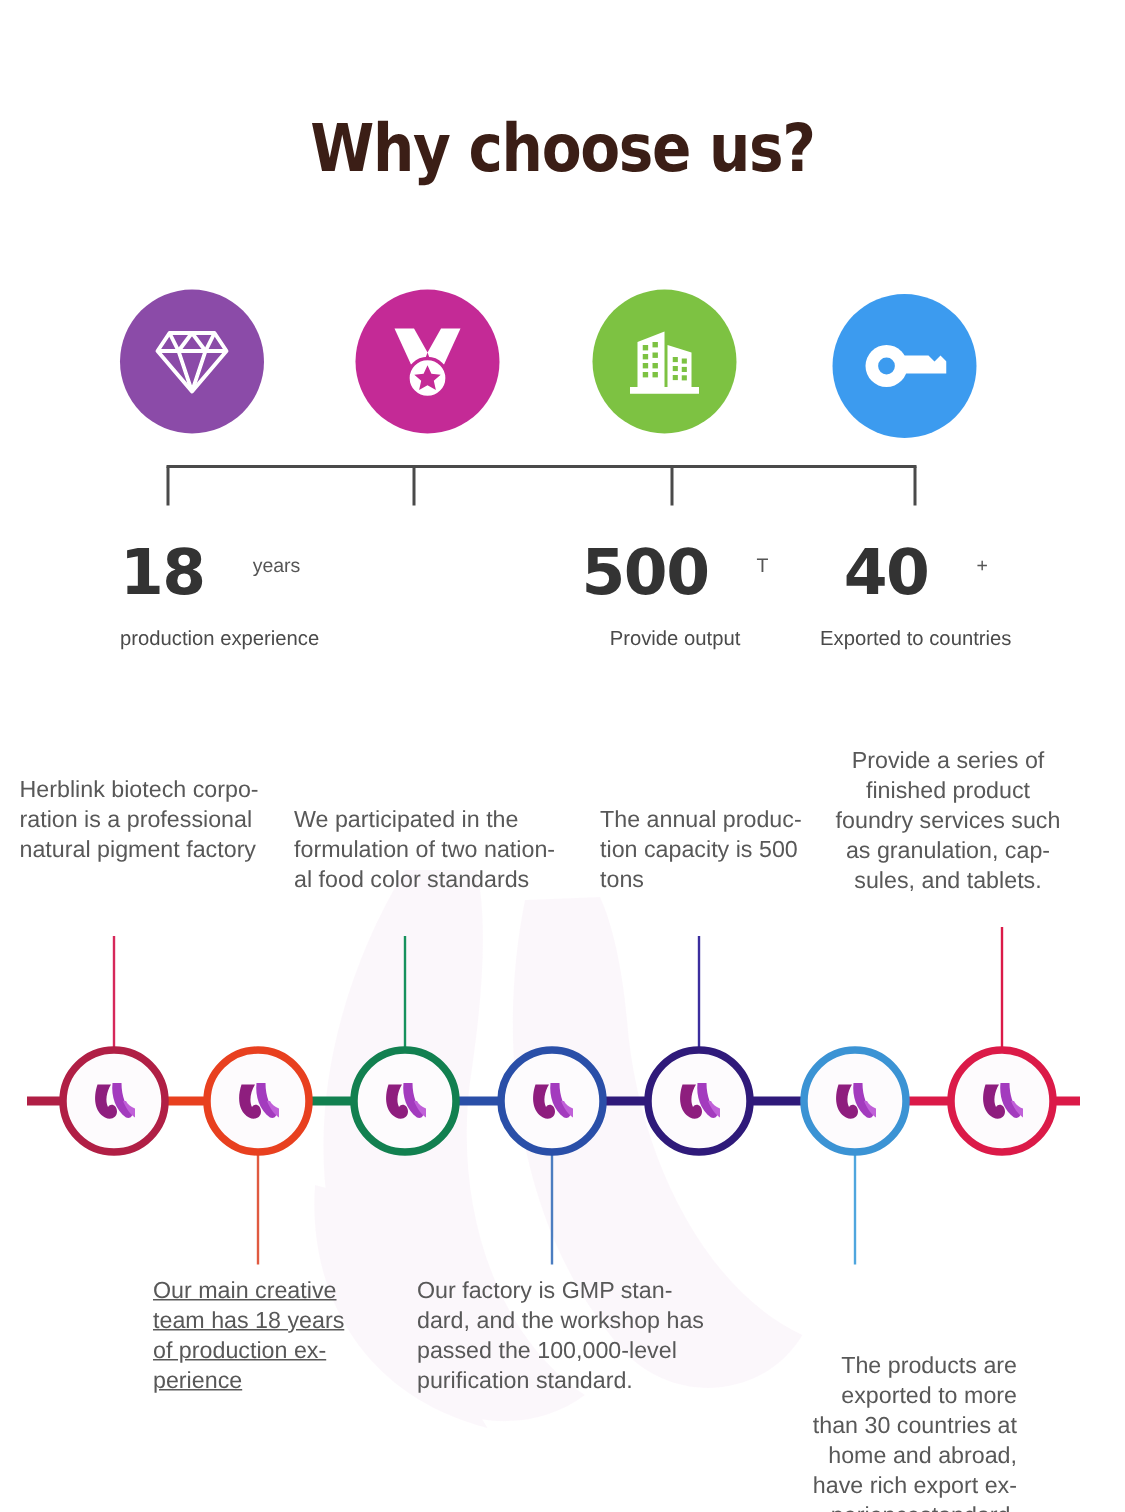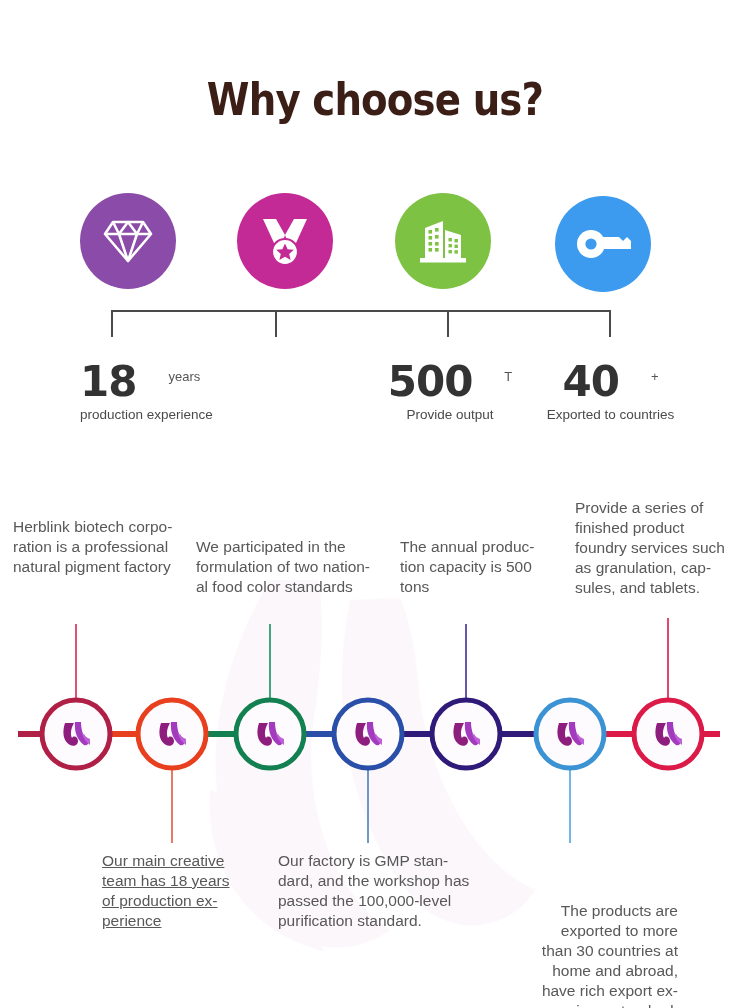--- a/index.html
+++ b/index.html
@@ -87,21 +87,21 @@
     vertical-align: super;
     letter-spacing: 0;
     color: #555555;
     margin-left: 32px;
   }
   .stat .sub {
     font-family: "Liberation Sans", sans-serif;
     font-size: 13.5px;
     line-height: 16px;
     color: #4a4a4a;
-    margin-top: 3px;
+    margin-top: 14px;
   }
   .stat.left-align { text-align: left; }
 
   
   .callout {
     position: absolute;
     font-family: "Liberation Sans", sans-serif;
     font-size: 15.5px;
     line-height: 20px;
     color: #585858;
@@ -222,21 +222,21 @@
 
   <div class="callout" style="left:196px; top:537px; width:198px;">We participated in the
 formulation of two nation-
 al food color standards</div>
   <div class="callout" style="left:13px; top:517px; width:190px;">Herblink biotech corpo-
 ration is a professional
 natural pigment factory</div>
   <div class="callout" style="left:400px; top:537px; width:160px;">The annual produc-
 tion capacity is 500
 tons</div>
-  <div class="callout" style="left:575px; top:498px; width:172px;">Provide a series of
+  <div class="callout" style="left:546px; top:498px; width:172px;text-align:center;">Provide a series of
 finished product
 foundry services such
 as granulation, cap-
 sules, and tablets.</div>
 
   <svg class="timeline" viewBox="0 0 750 260" preserveAspectRatio="none">
 
     <g stroke-width="6" fill="none">
       <path d="M18 134 H58" stroke="#B01F45"></path>
       <path d="M96 134 H155" stroke="#E8401F"></path>

